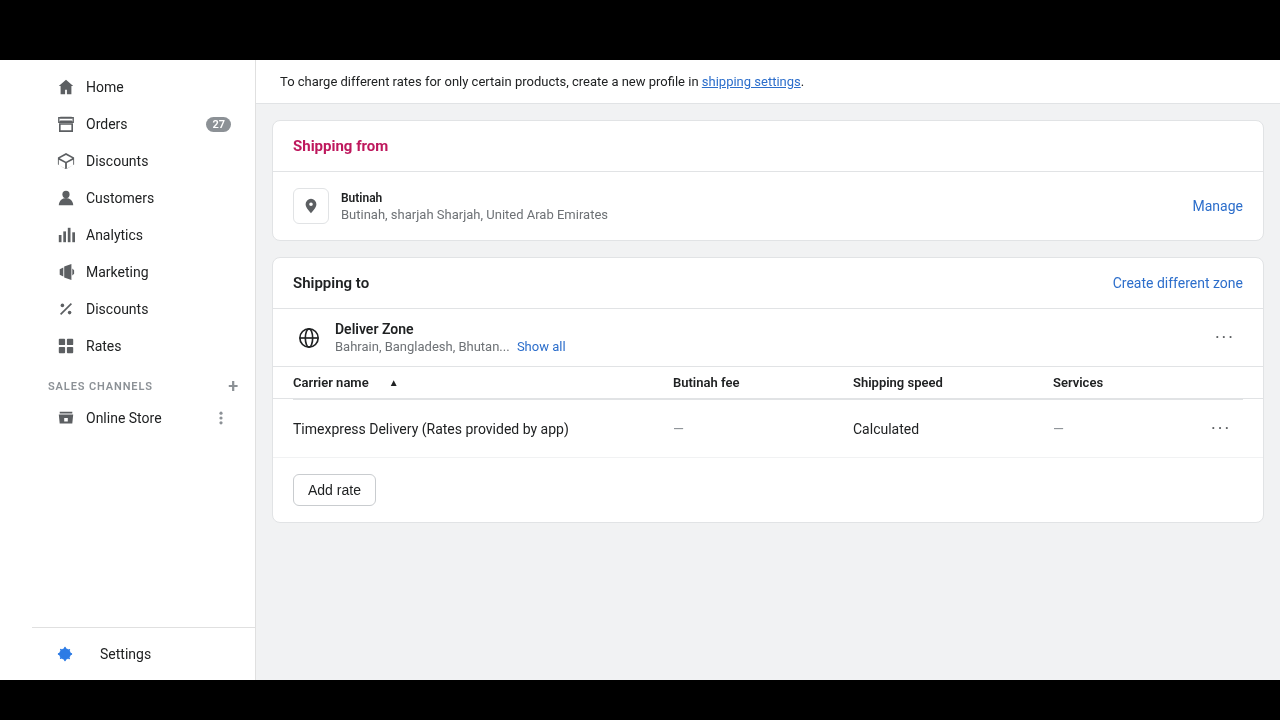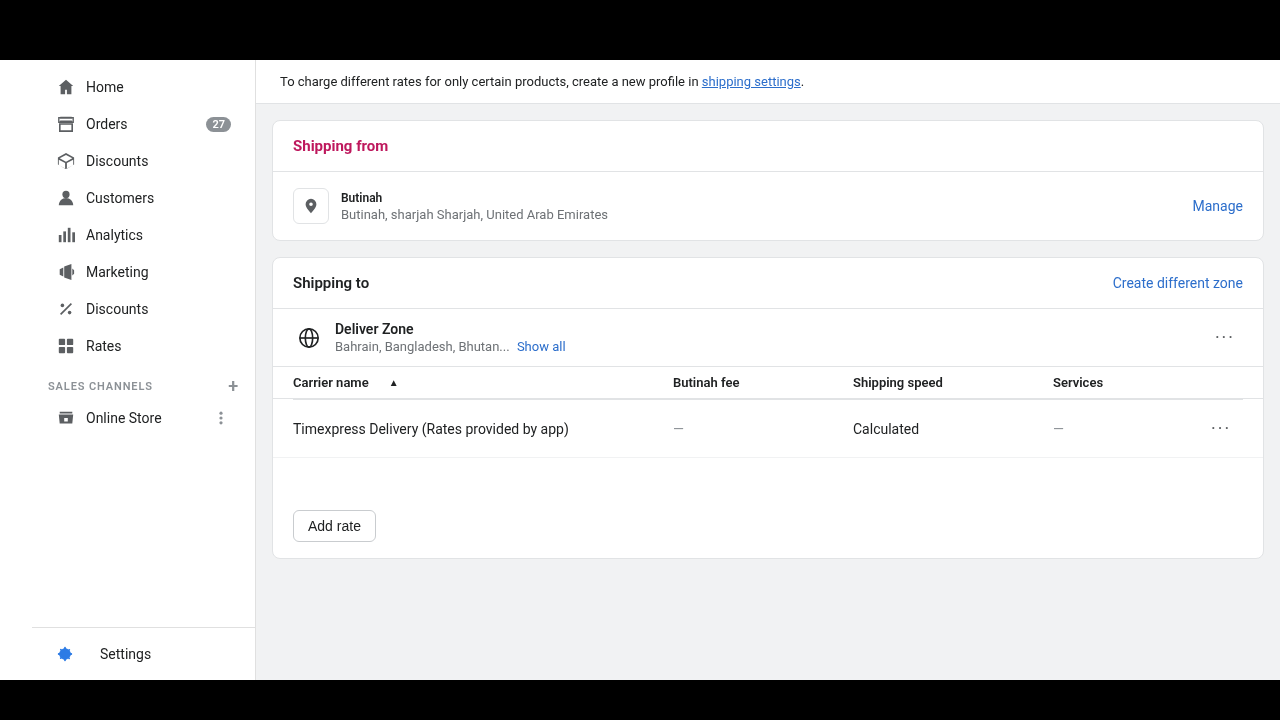--- a/index.html
+++ b/index.html
@@ -64,21 +64,21 @@
 
     .table-divider { border: none; border-top: 1px solid #e1e3e5; margin: 0 20px; }
 
     .carrier-row { display: grid; grid-template-columns: 1fr 180px 200px 150px 40px; padding: 14px 20px; align-items: center; border-bottom: 1px solid #f1f2f3; }
     .carrier-name { font-size: 14px; color: #202223; }
     .carrier-cell { font-size: 14px; color: #202223; }
     .dash { color: #8c9196; }
     .calculated { font-size: 14px; color: #202223; }
 
     .add-rate-section { padding: 16px 20px; }
-    .add-rate-btn { border: 1px solid #c9cccf; background: #fff; color: #202223; font-size: 14px; padding: 7px 14px; border-radius: 6px; cursor: pointer; font-weight: 500; margin-top: 36px; }
+    .add-rate-btn { border: 1px solid #c9cccf; background: #fff; color: #202223; font-size: 14px; padding: 7px 14px; border-radius: 6px; cursor: pointer; font-weight: 500; }
 
     .bottom-bar { background: #000; height: 40px; flex-shrink: 0; }
 
     
     svg { display: block; }
   </style>
 </head>
 <body>
 
 <div class="top-bar"></div>

